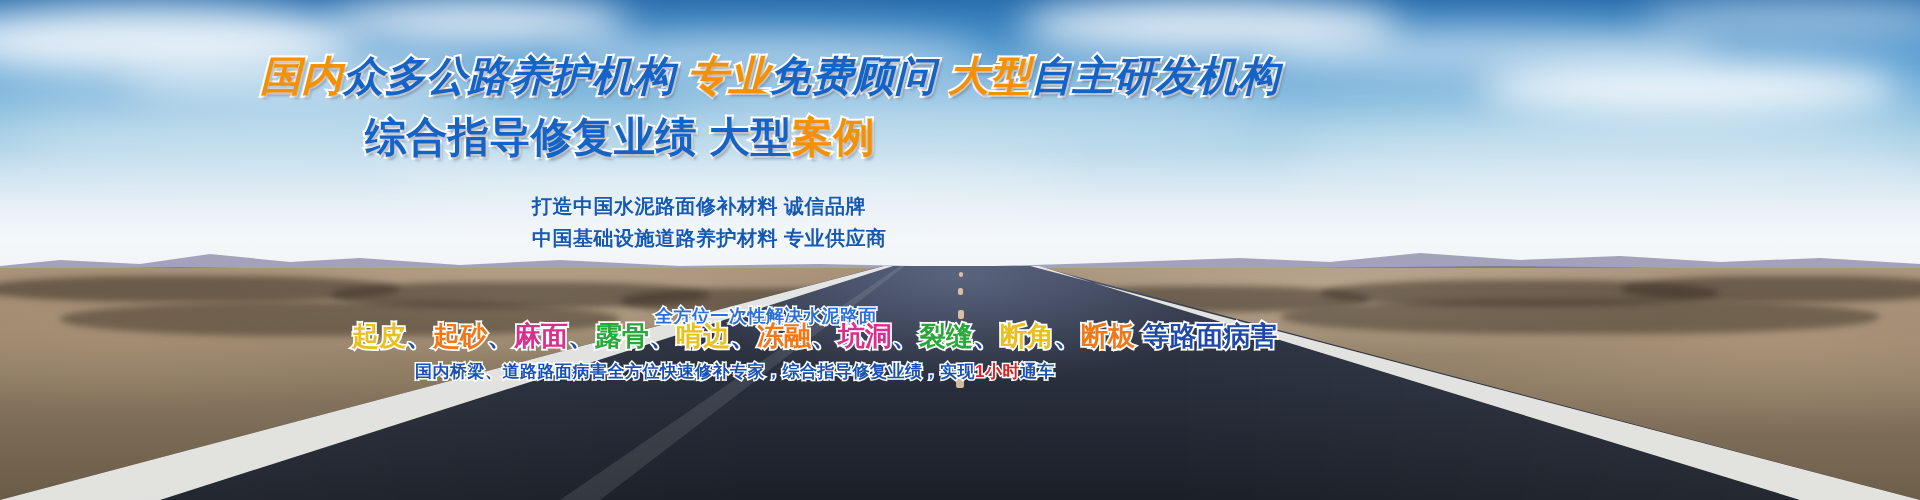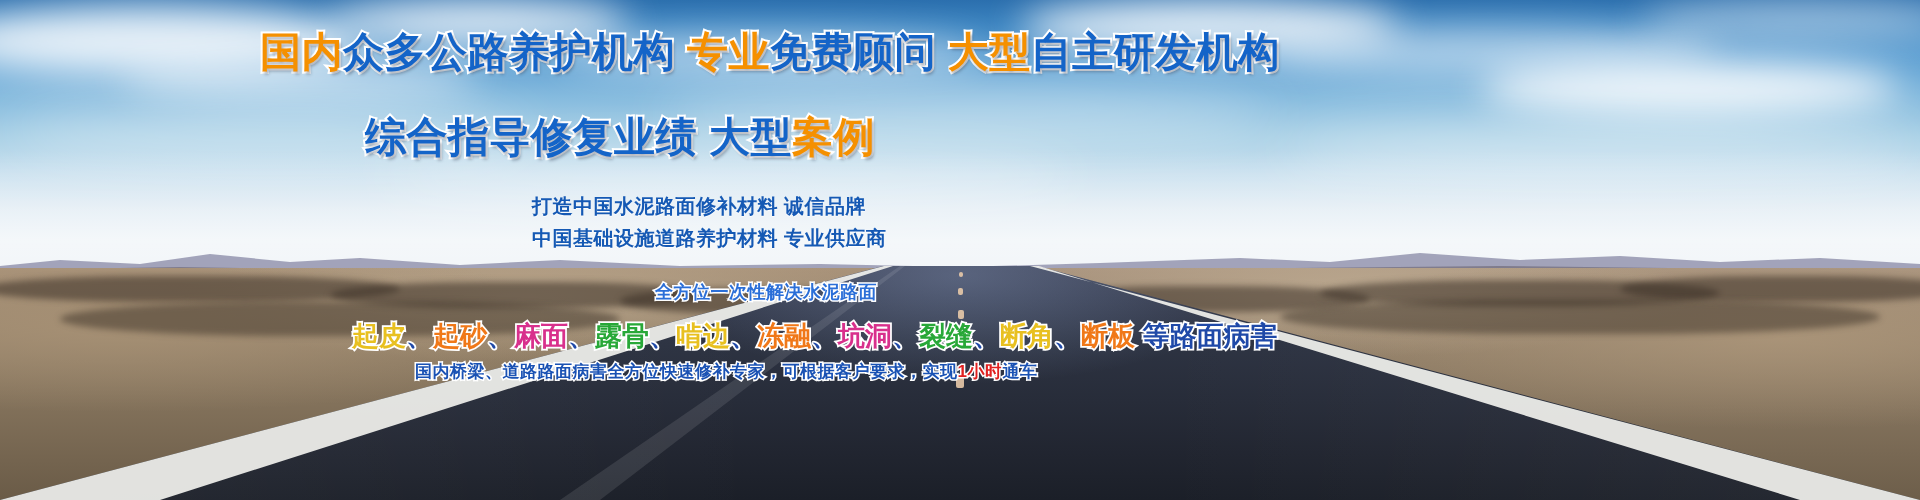--- a/index.html
+++ b/index.html
@@ -237,26 +237,26 @@
       <polygon points="1030,0 1039,0 1800,234 1920,234" fill="#f2f2ee" opacity="0.92"></polygon>
       <polygon points="900,0 905,0 600,234 560,234" fill="#ffffff" opacity="0.10"></polygon>
     </svg>
     <div class="center-dash" style="top:6px;   height:5px;  left:959px;"></div>
     <div class="center-dash" style="top:22px;  height:7px;  left:958px; width:5px;"></div>
     <div class="center-dash" style="top:44px;  height:9px;  left:958px; width:6px;"></div>
     <div class="center-dash" style="top:72px;  height:11px; left:957px; width:7px;"></div>
     <div class="center-dash" style="top:108px; height:14px; left:956px; width:8px;"></div>
   </div>
 
-  <div class="txt headline" id="hl1" style="left:260px; top:32px;"><span class="hl-orange">国内</span><span class="hl-blue">众多公路养护机构</span><span class="hl-blue">  </span><span class="hl-orange">专业</span><span class="hl-blue">免费顾问</span><span class="hl-blue">  </span><span class="hl-orange">大型</span><span class="hl-blue">自主研发机构</span></div>
+  <div class="txt headline" id="hl1" style="left:260px; top:56px;font-style:italic;"><span class="hl-orange">国内</span><span class="hl-blue">众多公路养护机构</span><span class="hl-blue">  </span><span class="hl-orange">专业</span><span class="hl-blue">免费顾问</span><span class="hl-blue">  </span><span class="hl-orange">大型</span><span class="hl-blue">自主研发机构</span></div>
 
   <div class="txt headline" id="hl2" style="left:365px; top:117px;"><span class="hl-blue">综合指导修复业绩</span><span class="hl-blue">  </span><span class="hl-blue">大型</span><span class="hl-orange">案例</span></div>
 
   <div class="txt sub" style="left:532px; top:222px;">中国基础设施道路养护材料 专业供应商</div>
   <div class="txt sub" style="left:532px; top:190px;">打造中国水泥路面修补材料   诚信品牌</div>
 
-  <div class="txt low1" style="left:655px; top:280px;">全方位一次性解决水泥路面</div>
+  <div class="txt low1" style="left:655px; top:304px;">全方位一次性解决水泥路面</div>
 
   <div class="txt low2" id="diseases" style="left:352px; top:318px;"><span style="color: rgb(232, 192, 32);">起皮</span><span style="color: rgb(31, 73, 168);">、</span><span style="color: rgb(240, 120, 24);">起砂</span><span style="color: rgb(31, 73, 168);">、</span><span style="color: rgb(216, 48, 140);">麻面</span><span style="color: rgb(31, 73, 168);">、</span><span style="color: rgb(40, 168, 56);">露骨</span><span style="color: rgb(31, 73, 168);">、</span><span style="color: rgb(232, 192, 32);">啃边</span><span style="color: rgb(31, 73, 168);">、</span><span style="color: rgb(240, 120, 24);">冻融</span><span style="color: rgb(31, 73, 168);">、</span><span style="color: rgb(216, 48, 140);">坑洞</span><span style="color: rgb(31, 73, 168);">、</span><span style="color: rgb(40, 168, 56);">裂缝</span><span style="color: rgb(31, 73, 168);">、</span><span style="color: rgb(232, 192, 32);">断角</span><span style="color: rgb(31, 73, 168);">、</span><span style="color: rgb(240, 120, 24);">断板</span><span style="color: rgb(31, 73, 168);"> </span><span style="color: rgb(31, 73, 168);">等路面病害</span></div>
 
-  <div class="txt low3" id="lower3" style="left:415px; top:360px;"><span>国内桥梁、道路路面病害全方位快速修补专家，可根据客户要求，实现</span><span class="hot">1小时</span><span>通车</span></div>
+  <div class="txt low3" id="lower3" style="left:415px; top:360px;"><span>国内桥梁、道路路面病害全方位快速修补专家，综合指导修复业绩，实现</span><span class="hot">1小时</span><span>通车</span></div>
 
 </div>
 
 </body></html>

